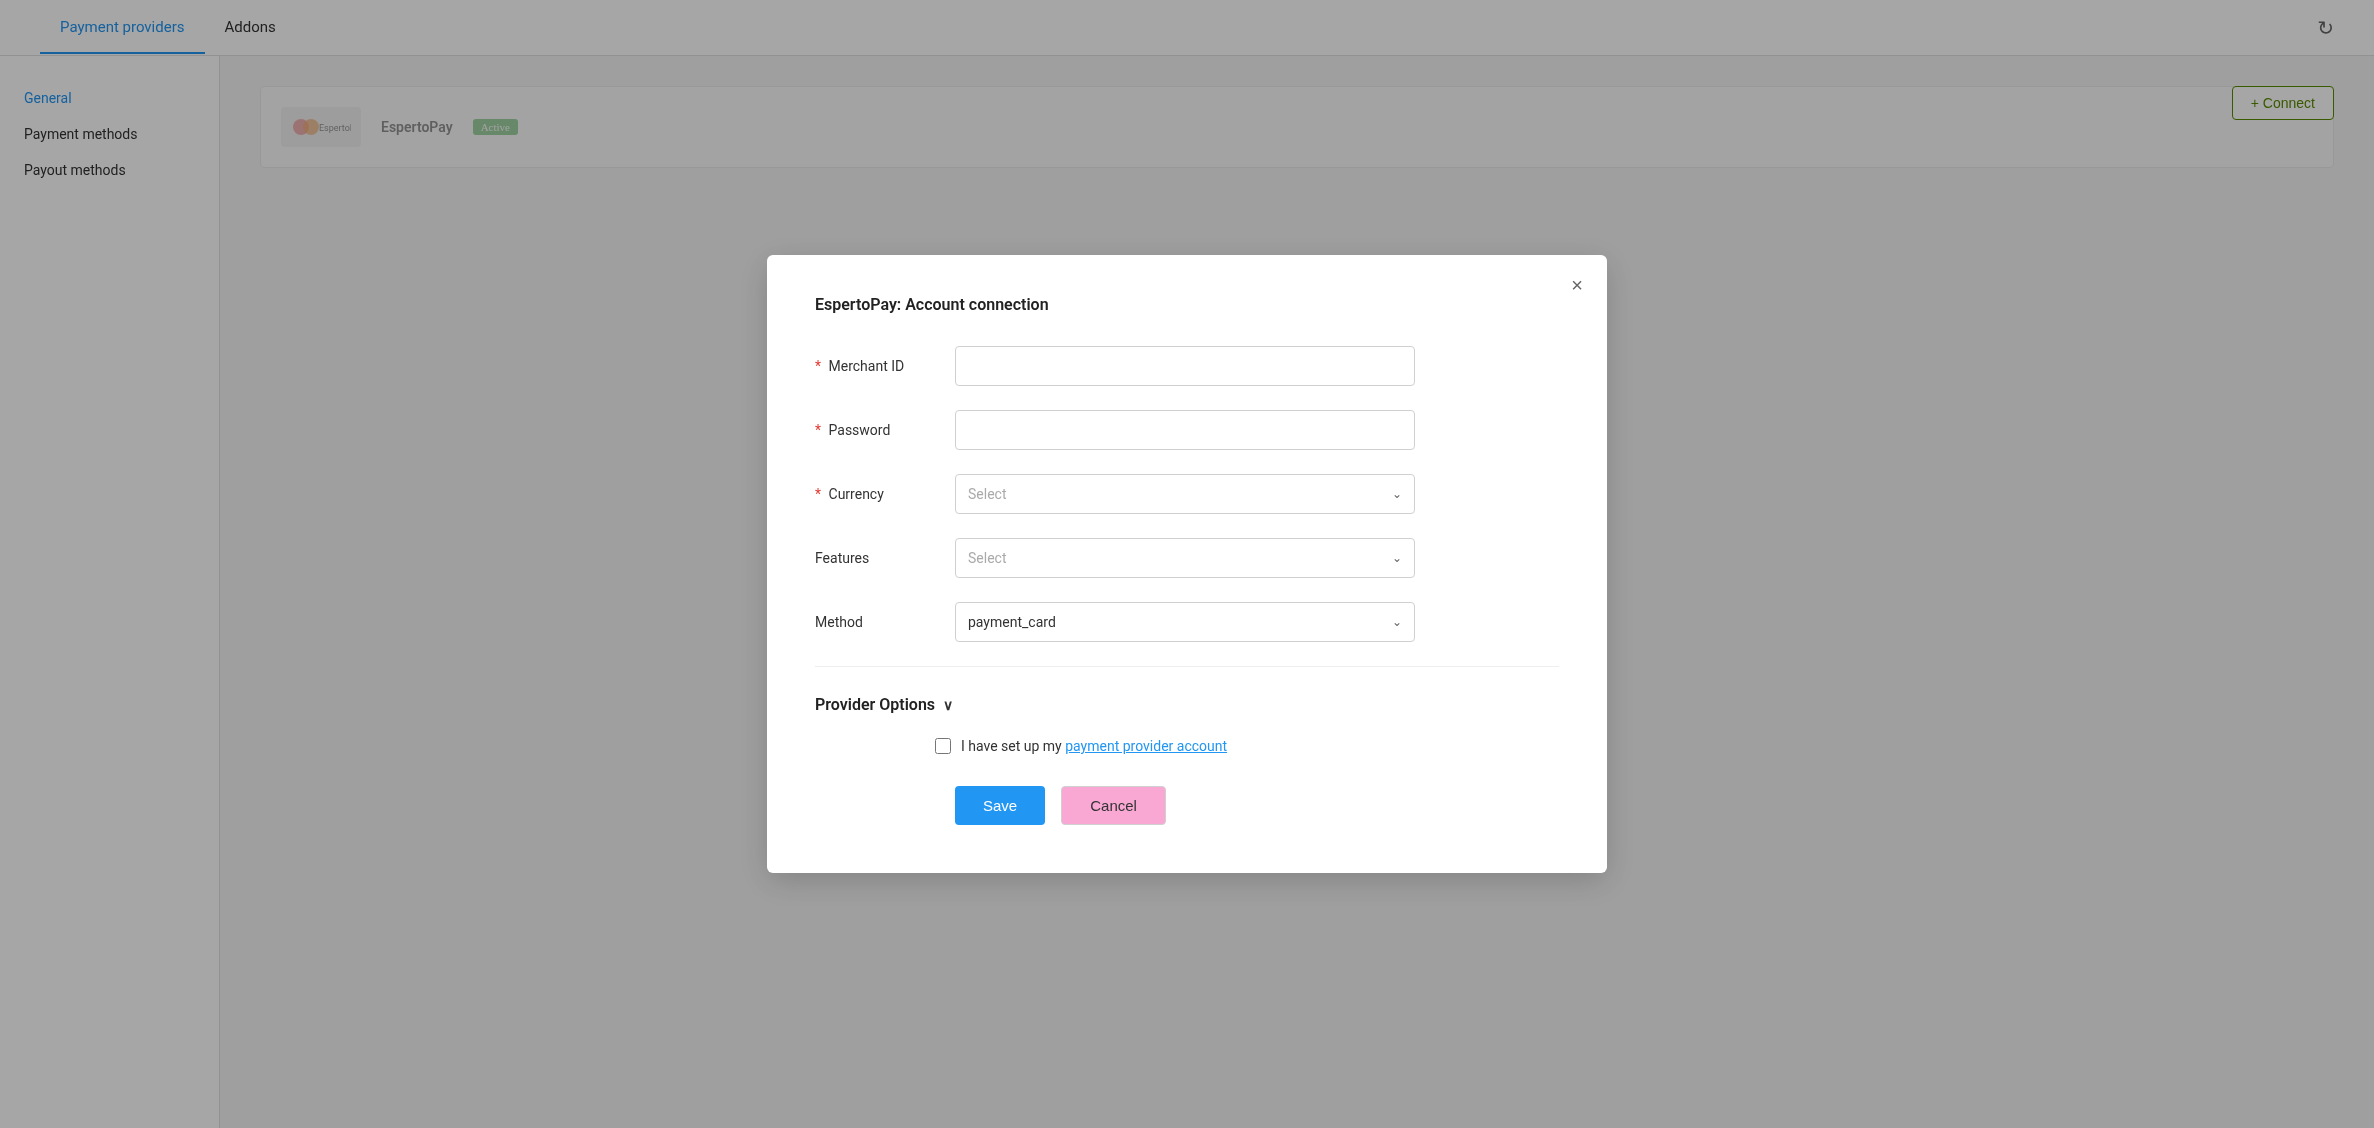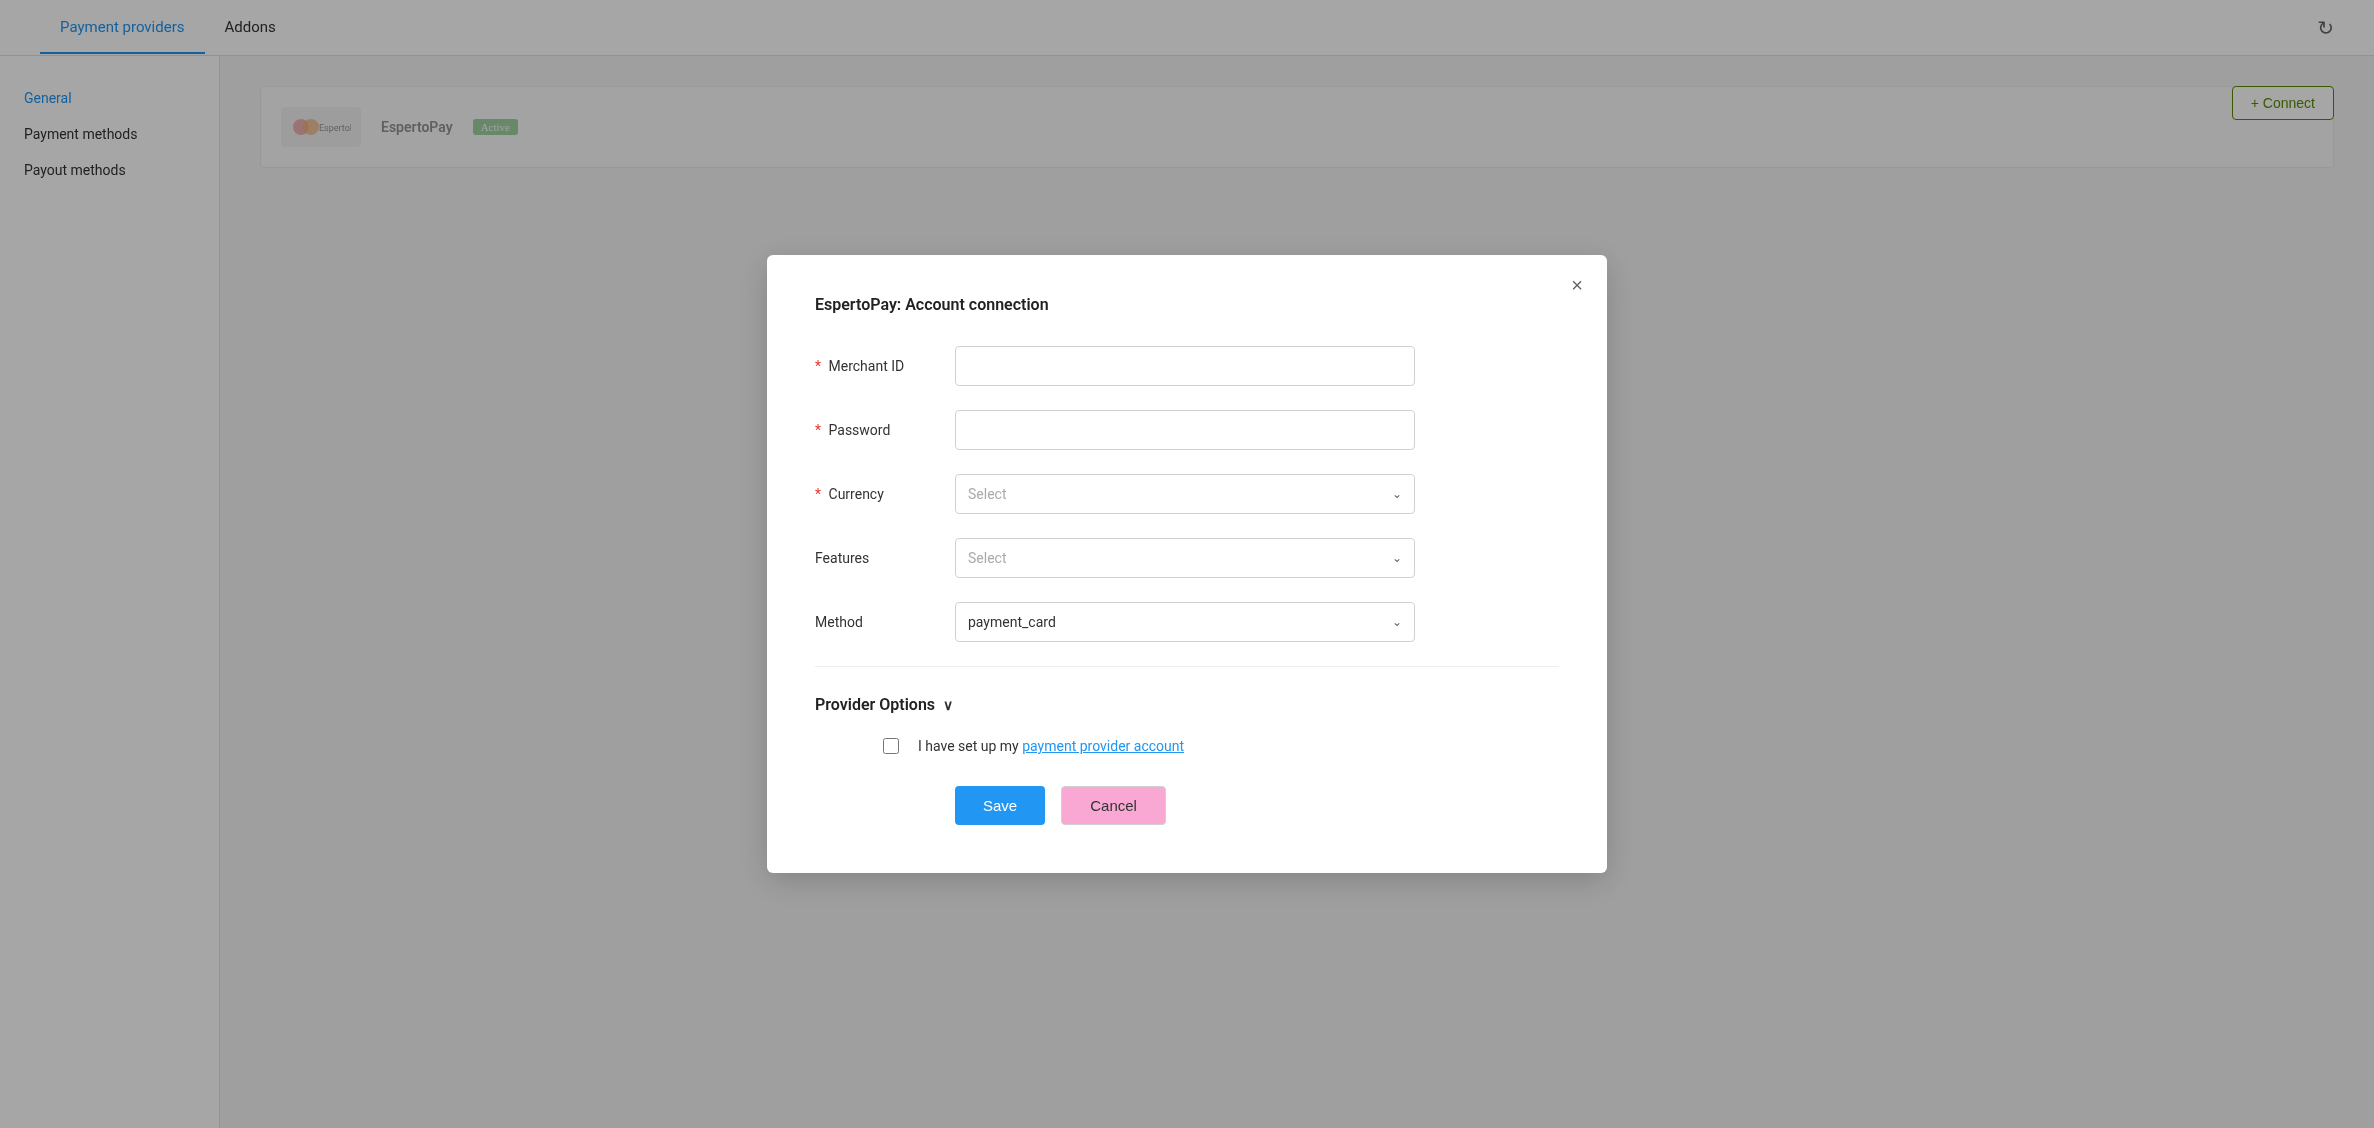--- a/index.html
+++ b/index.html
@@ -251,22 +251,22 @@
 
     .section-chevron {
       font-size: 14px;
       color: #333;
     }
 
     
     .checkbox-row {
       display: flex;
       align-items: center;
-      gap: 19px;
-      margin-left: 68px;
+      gap: 10px;
+      margin-left: 120px;
       margin-bottom: 32px;
     }
 
     .checkbox-input {
       width: 16px;
       height: 16px;
       border: 1px solid #bbb;
       border-radius: 2px;
       cursor: pointer;
       flex-shrink: 0;

